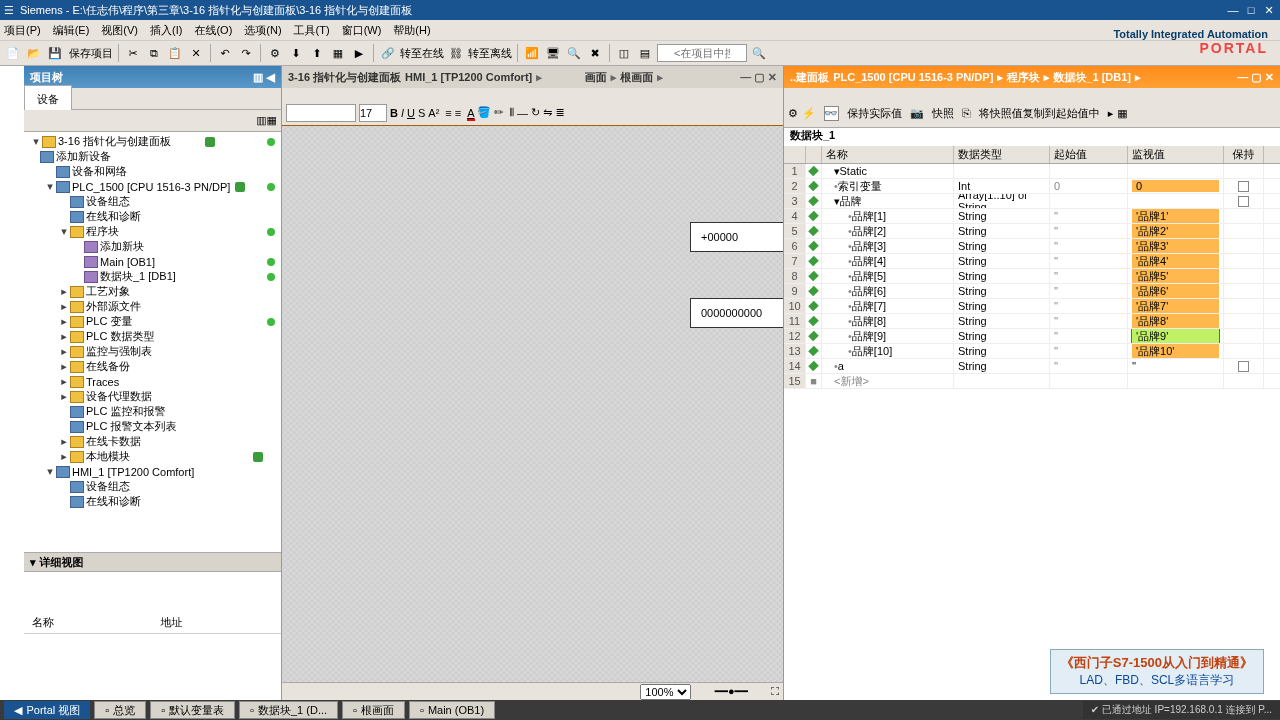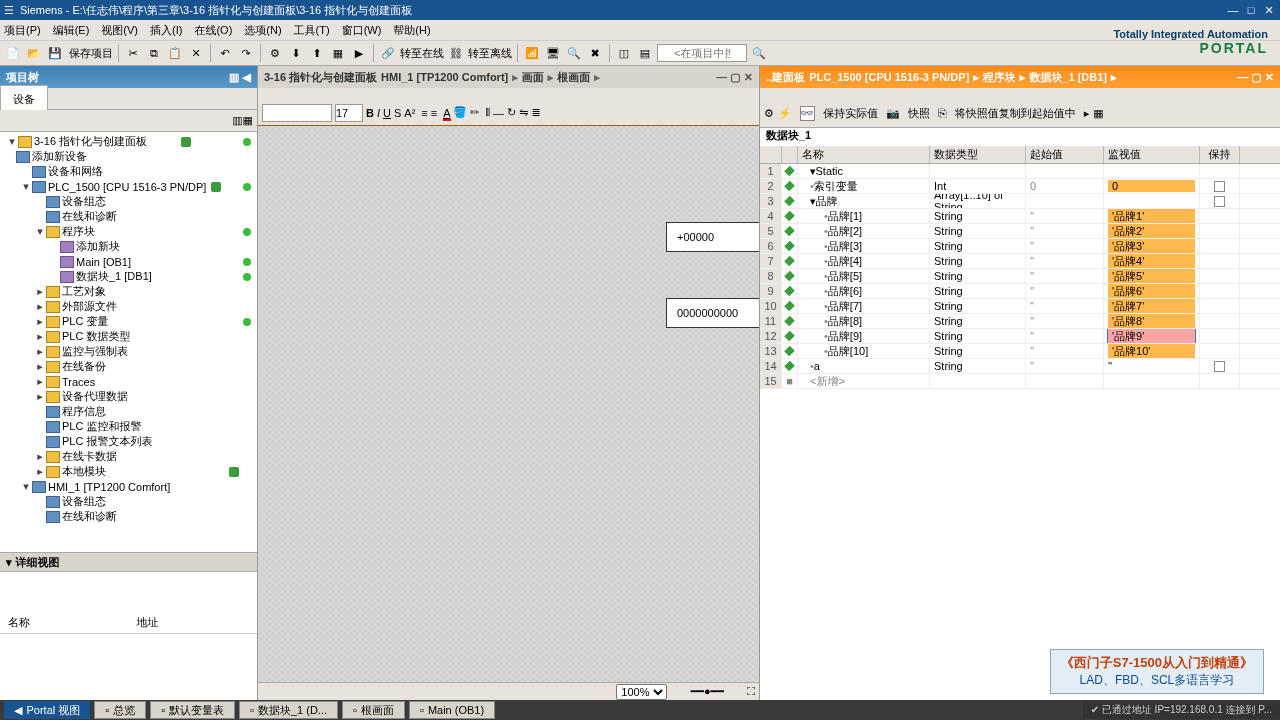--- a/index.html
+++ b/index.html
@@ -5,29 +5,29 @@
 * { margin: 0; padding: 0; box-sizing: border-box; font-family: "Microsoft YaHei", Arial, sans-serif; font-size: 11px; }
 body { width: 1280px; height: 720px; background: #fff; overflow: hidden; position: relative; }
 .titlebar { height: 20px; background: #1a5490; color: #fff; display: flex; align-items: center; padding: 0 4px; }
 .titlebar .logo { margin-right: 6px; }
 .titlebar .title { flex: 1; font-size: 11px; }
 .winbtns { display: flex; gap: 4px; }
 .winbtns span { width: 14px; height: 14px; display: flex; align-items: center; justify-content: center; cursor: pointer; }
 .menubar { height: 20px; background: #e8e4dd; display: flex; align-items: center; padding: 0 4px; gap: 12px; }
 .menubar span { cursor: pointer; }
 .tia-label { position: absolute; right: 12px; top: 28px; text-align: right; color: #0a3e6b; font-weight: bold; }
-.tia-label .portal { font-size: 14px; letter-spacing: 2px; color: #15803d; }
+.tia-label .portal { font-size: 14px; letter-spacing: 2px; color: #ef4444; }
 .toolbar { height: 26px; background: #e8e4dd; border-top: 1px solid #ccc; border-bottom: 1px solid #aaa; display: flex; align-items: center; padding: 0 4px; gap: 3px; }
 .toolbar .tbtn { width: 18px; height: 18px; display: flex; align-items: center; justify-content: center; border: 1px solid transparent; cursor: pointer; }
 .toolbar .sep { width: 1px; height: 18px; background: #aaa; margin: 0 2px; }
 .toolbar .save-text { margin-left: 2px; }
 .toolbar input { height: 18px; border: 1px solid #999; padding: 0 16px; width: 90px; }
 .main { display: flex; height: 634px; }
 
-.panel-left { width: 258px; background: #fff; border-right: 1px solid #999; display: flex; flex-direction: column; }
+.panel-left { width: 258px; background: #fff; border-right: 1px solid #999; display: flex; flex-direction: column; margin-left: 24px; }
 .panel-header { height: 22px; display: flex; align-items: center; padding: 0 6px; font-weight: bold; }
 .ph-blue { background: linear-gradient(#3d7fb5,#5a99c8); color: #fff; }
 .ph-orange { background: linear-gradient(#ff8c1a,#ffa033); color: #fff; }
 .ph-gray { background: #d8d4cc; color: #333; }
 .tab-row { height: 22px; background: #e8e4dd; border-bottom: 1px solid #aaa; display: flex; align-items: center; }
 .tab { height: 27px; padding: 0 12px; background: #fff; border: 1px solid #aaa; border-bottom: none; display: flex; align-items: center; }
 .tree { flex: 1; overflow: auto; background: #fff; position: relative; }
 .tree-inner { padding: 2px 0; }
 .tree-row { height: 15px; display: flex; align-items: center; padding-left: 4px; white-space: nowrap; }
 .tree-row .exp { width: 12px; text-align: center; cursor: pointer; color: #444; }
@@ -60,21 +60,21 @@
 .db-row { display: flex; height: 15px; border-bottom: 1px solid #eee; }
 .db-row > div { border-right: 1px solid #eee; padding: 0 4px; display: flex; align-items: center; overflow: hidden; }
 .c-num { width: 22px; background: #e8e4dd; justify-content: center; color: #555; }
 .c-m { width: 16px; justify-content: center; }
 .c-name { width: 132px; }
 .c-type { width: 96px; }
 .c-init { width: 78px; color: #888; }
 .c-mon { width: 96px; }
 .c-ret { width: 40px; justify-content: center; }
 .mon-hlnum { background: #ffb84d; color: #000; padding: 0 4px; width: 100%; }
-.mon-sel { background: #fca5a5; outline: 1px solid #3a70a8; width: 100%; padding: 8px 4px; }
+.mon-sel { background: #bef264; outline: 1px solid #3a70a8; width: 100%; padding: 8px 4px; }
 .diamond { display: inline-block; width: 8px; height: 8px; background: #3a9c3a; transform: rotate(45deg); }
 .cb { width: 11px; height: 11px; border: 1px solid #888; background: #fff; }
 
 .bottom-tabs { height: 20px; background: #3a3a3a; display: flex; align-items: center; }
 .bottom-tabs .bt { height: 18px; padding: 0 10px; background: #d8d4cc; border: 1px solid #888; margin-left: 4px; display: flex; align-items: center; gap: 4px; cursor: pointer; }
 .bottom-tabs .portal-btn { background: #1a5490; color: #fff; border: none; }
 .watermark { position: absolute; right: 16px; bottom: 26px; background: #dfeaf5dd; border: 1px solid #8ab; padding: 4px 10px; text-align: center; }
 .watermark .t1 { color: #c2410c; font-weight: bold; font-size: 13px; }
 .watermark .t2 { color: #0a4a9a; font-size: 12px; }
 .btm-right { margin-left: auto; background: #333; color: #ccc; padding: 0 8px; height: 18px; display: flex; align-items: center; font-size: 10px; }
@@ -254,25 +254,20 @@
             <span>Traces</span>
           </div>
           <div class="tree-row" style="padding-left: 34px;">
             <span class="exp">▸</span>
             <span class="icon ico-folder"></span>
             <span>设备代理数据</span>
           </div>
           <div class="tree-row" style="padding-left: 34px;">
             <span class="exp"></span>
             <span class="icon ico-dev"></span>
-            <span>程序信息</span>
-          </div>
-          <div class="tree-row" style="padding-left: 34px;">
-            <span class="exp"></span>
-            <span class="icon ico-dev"></span>
             <span>PLC 监控和报警</span>
           </div>
           <div class="tree-row" style="padding-left: 34px;">
             <span class="exp"></span>
             <span class="icon ico-dev"></span>
             <span>PLC 报警文本列表</span>
           </div>
           <div class="tree-row" style="padding-left: 34px;">
             <span class="exp">▸</span>
             <span class="icon ico-folder"></span>
@@ -311,21 +306,21 @@
       <span>地址</span>
     </div>
     <div style="flex:0 0 66px"></div>
   </div>
 
   <div class="panel-mid">
     <div class="panel-header ph-gray breadcrumb" id="mid-crumbs">
         <span class="crumb" style="color: rgb(51, 51, 51);">3-16 指针化与创建面板</span>
         <span class="crumb" style="color: rgb(51, 51, 51);">HMI_1 [TP1200 Comfort]</span>
         <span style="color: rgb(102, 102, 102);">▸</span>
-        <span class="crumb" style="color: rgb(51, 51, 51);">画面</span>
+        <span class="crumb" style="color: rgb(51, 51, 51); margin-left: 39px;">画面</span>
         <span style="color: rgb(102, 102, 102);">▸</span>
         <span class="crumb" style="color: rgb(51, 51, 51);">根画面</span>
         <span style="color: rgb(102, 102, 102);">▸</span>
       <span style="margin-left:auto;color:#555">— ▢ ✕</span>
     </div>
     <div style="height:12px;background:#e8e4dd"></div>
     <div class="panel-tools">
       <input style="width: 70px; height: 18px; border: 1px solid rgb(153, 153, 153);">
       <input style="width: 28px; height: 18px; border: 1px solid rgb(153, 153, 153);" value="17">
       <span class="tbtn"><b>B</b></span>

